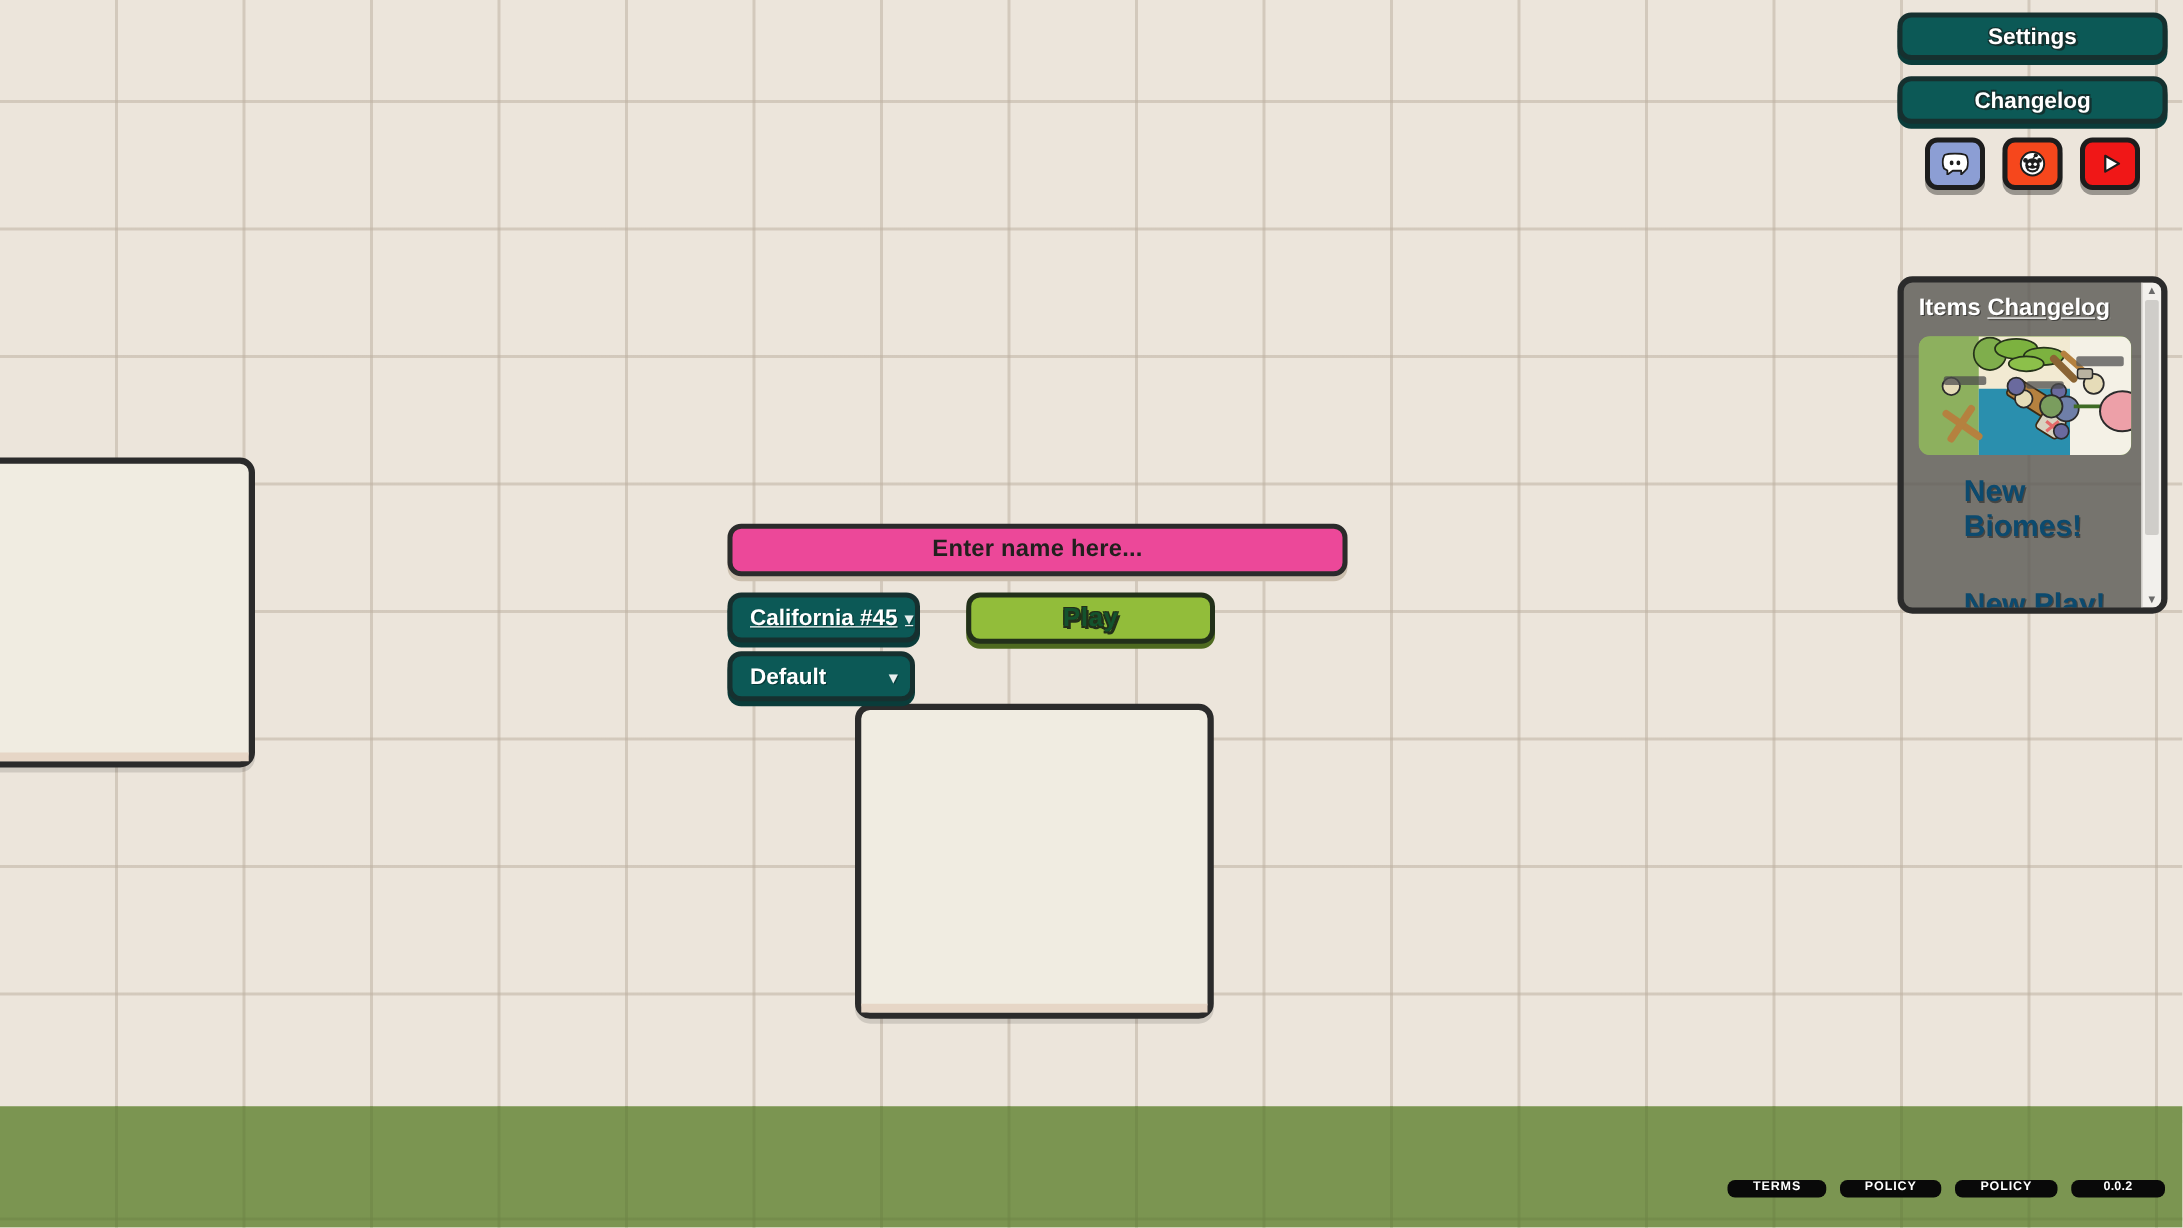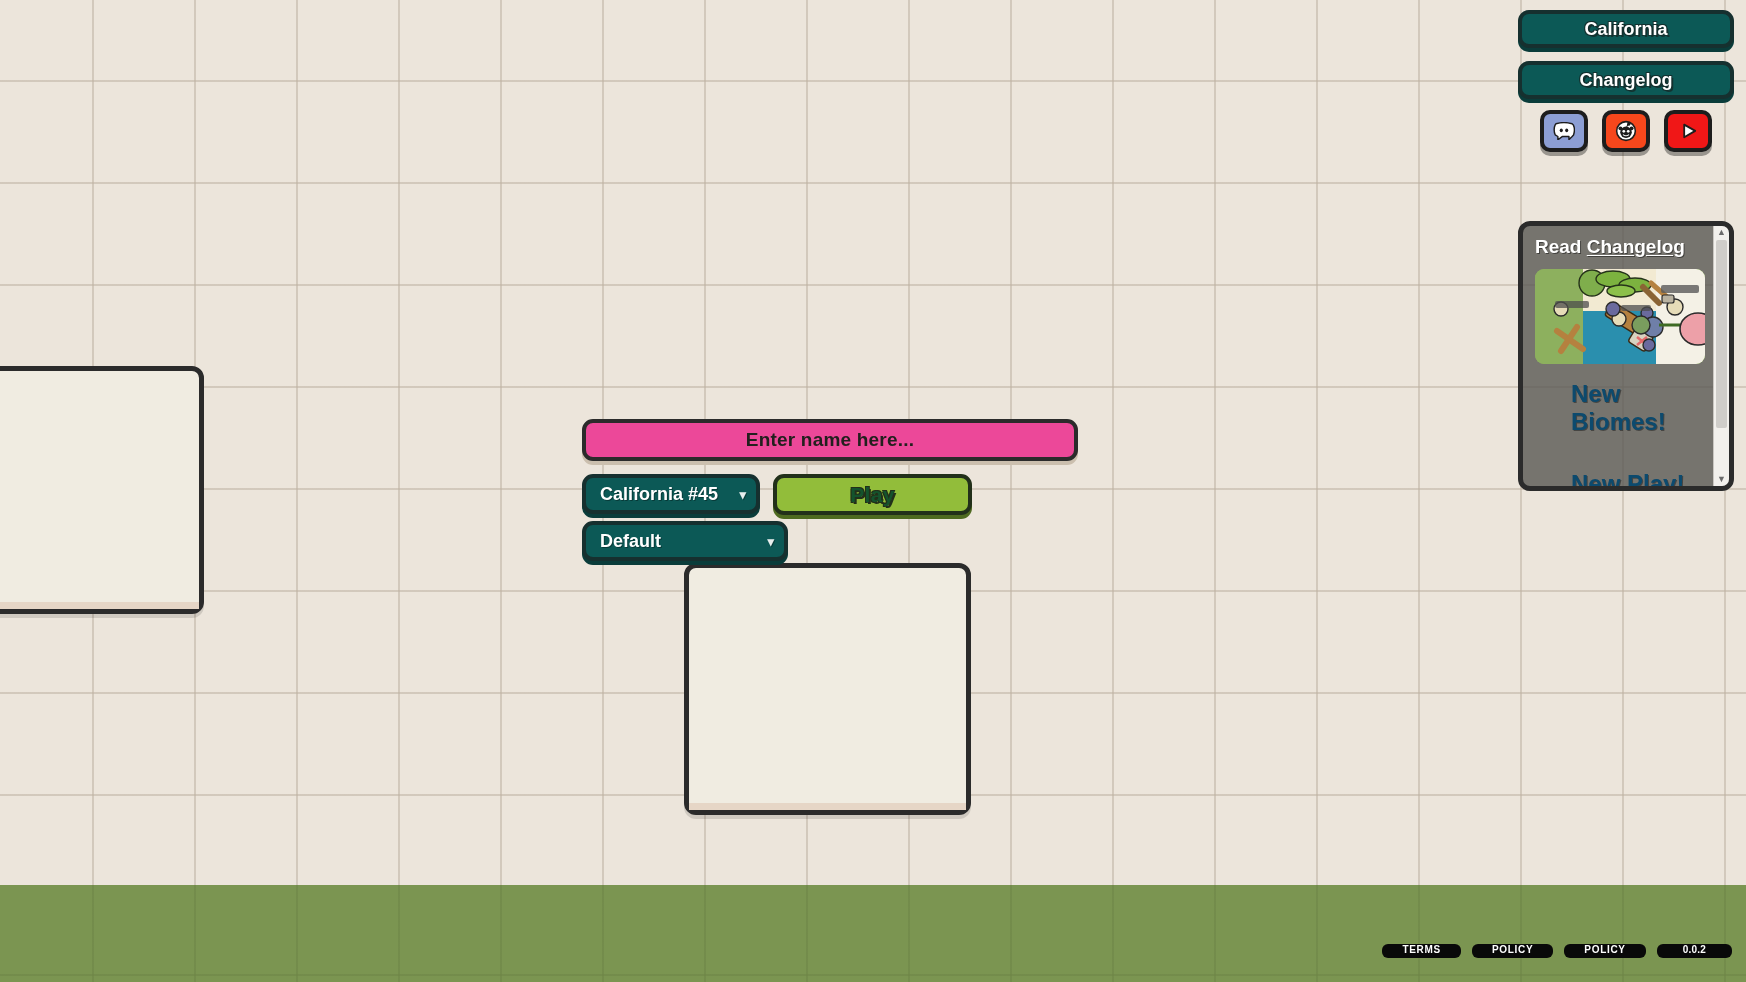--- a/index.html
+++ b/index.html
@@ -76,22 +76,22 @@
     box-shadow:0 4px 0 #0a3c3a;
     color:#ffffff;
     font-size:18px; font-weight:bold;
     display:flex; align-items:center;
     padding:0 10px 0 14px;
     cursor:pointer;
     text-shadow:1px 1px 0 rgba(0,0,0,.35);
   }
   .select-btn .label { flex:1; text-align:left; white-space:nowrap; }
   .select-btn .chev { font-size:13px; opacity:.9; margin-left:6px; }
-  #server-select { left:0;  top:0;  width:178px; height:40px; }
-  #gamemode-select { left:0; top:47px; width:206px; height:40px; }
+  #server-select { left:0;  top:0;  width:154px; height:40px;text-decoration:underline; }
+  #gamemode-select { left:0; top:47px; width:150px; height:40px; }
 
   .play-btn {
     position:absolute; left:191px; top:0; width:199px; height:41px;
     background:#92bd3a;
     border:4px solid #22301a;
     border-radius:11px;
     box-shadow:0 4px 0 #4e6a20;
     color:#14532d;
     font-size:21px; font-weight:bold; letter-spacing:.3px;
     display:flex; align-items:center; justify-content:center;
@@ -214,21 +214,21 @@
     <div class="play-btn">
       <span>Play</span>
     </div>
 
   </div>
 </div>
 
 <div class="side-nav">
 
   <div class="nav-btn">
-    <span>California</span>
+    <span>Settings</span>
   </div>
 
   <div class="nav-btn">
     <span>Changelog</span>
   </div>
 
 
   <div class="social-row">
 
     <div class="social-btn" id="social-discord">
@@ -261,21 +261,21 @@
       </svg>
     </div>
 
   </div>
 </div>
 
 <div class="changelog-panel">
   <div class="cl-inner">
 
     <div class="cl-title">
-      <span>Read </span><u>Changelog</u>
+      <span>Items </span><u>Changelog</u>
     </div>
 
     <div class="cl-thumb">
       <svg width="170" height="95" viewBox="0 0 170 95">
         <rect x="0" y="0" width="170" height="95" fill="#8db05e"></rect>
         <rect x="48" y="0" width="73" height="95" fill="#f2ead2"></rect>
         <rect x="48" y="42" width="73" height="53" fill="#2a8fae"></rect>
         <rect x="121" y="0" width="49" height="95" fill="#f4f1e6"></rect>
         <circle cx="57" cy="14" r="13" fill="#7fae4c" stroke="#26331a" stroke-width="1.4"></circle>
         <ellipse cx="78" cy="10" rx="17" ry="8" fill="#7cb23f" stroke="#26331a" stroke-width="1.4"></ellipse>

